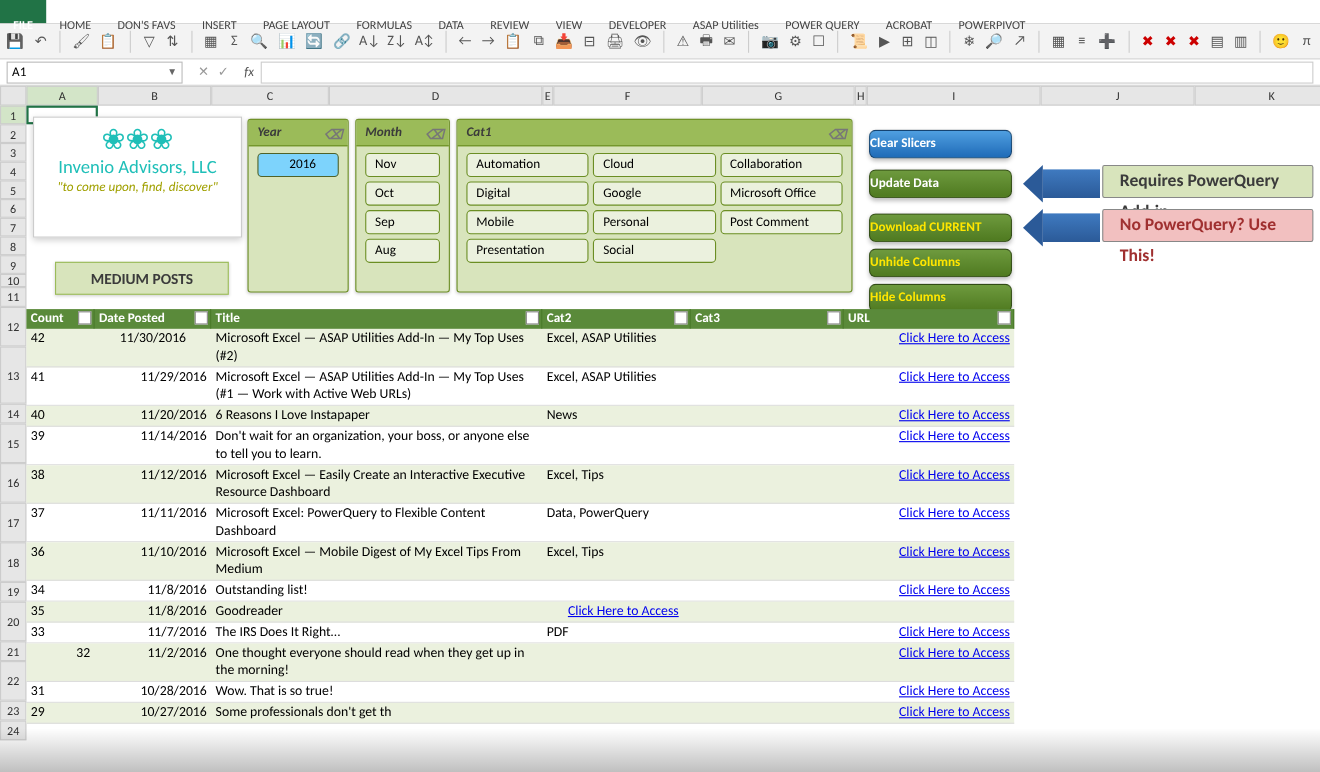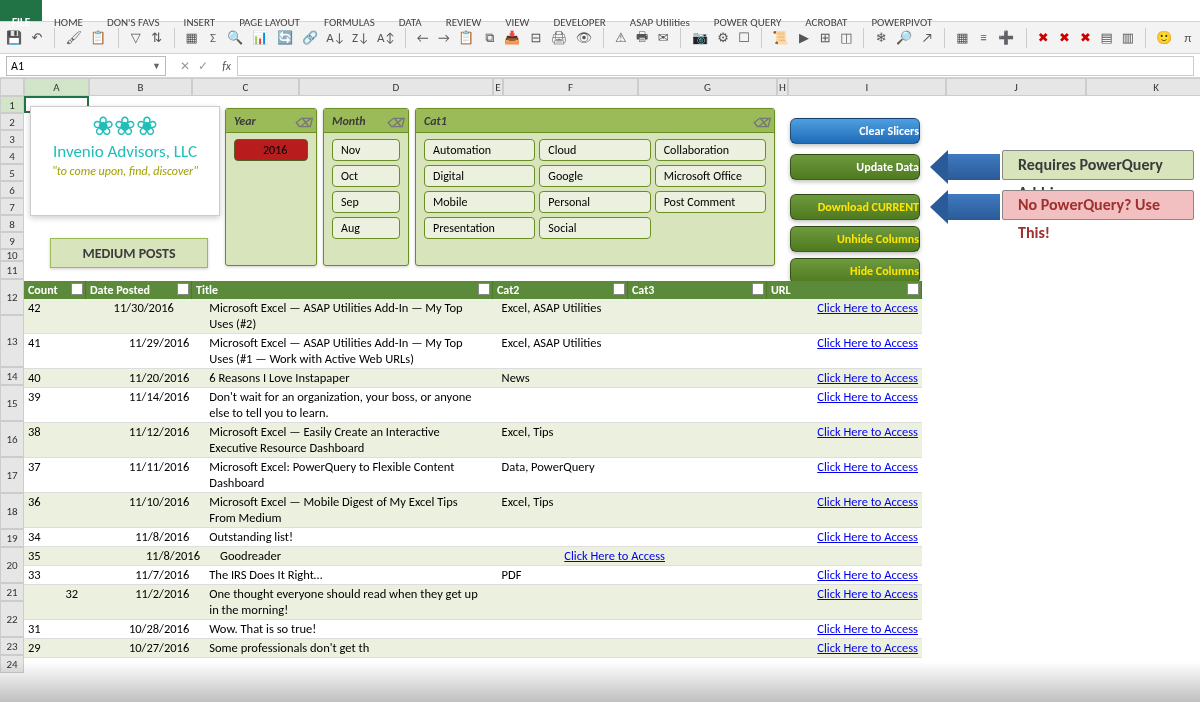--- a/index.html
+++ b/index.html
@@ -43,43 +43,43 @@
   
   .medium-label { position:absolute; background:#d8e4bc; border:1px solid #9bbb59; width:158px; height:30px; text-align:center; font-weight:bold; font-size:14px; line-height:30px; color:#3b3b3b; box-shadow:0 1px 3px rgba(0,0,0,.2); }
 
   
   .slicer { position:absolute; background:#d8e4bc; border:1px solid #6b8e23; border-radius:3px; box-shadow:0 1px 3px rgba(0,0,0,.2); }
   .slicer-hd { background:#9bbb59; color:#3b3b3b; font-weight:bold; font-style:italic; height:24px; line-height:24px; padding:0 8px; position:relative; border-bottom:1px solid #6b8e23; }
   .slicer-clear { position:absolute; right:4px; top:2px; width:18px; height:18px; color:#777; font-size:12px; text-align:center; }
   .slicer-body { padding:6px 8px; display:flex; flex-direction:column; gap:4px; }
   .cat-body { padding:6px 8px; display:grid; grid-template-columns:1fr 1fr 1fr; grid-auto-rows:22px; gap:4px; }
   .slicer-item { border:1px solid #6b8e23; border-radius:4px; background:#ebf1de; height:22px; line-height:20px; padding:0 8px; font-size:12px; cursor:pointer; }
-  .slicer-item.sel { background:#b91c1c; border-color:#4f6228;padding-left:28px; }
-
-  
-  .action-btn { position:absolute; width:130px; height:26px; border-radius:6px; color:#fff; font-size:12px; font-weight:bold; text-align:right; line-height:24px; border:1px solid rgba(0,0,0,.4); box-shadow:0 2px 4px rgba(0,0,0,.25); cursor:pointer; }
+  .slicer-item.sel { background:#7dd3fc; border-color:#4f6228;padding-left:28px; }
+
+  
+  .action-btn { position:absolute; width:130px; height:26px; border-radius:6px; color:#fff; font-size:12px; font-weight:bold; text-align:left; line-height:24px; border:1px solid rgba(0,0,0,.4); box-shadow:0 2px 4px rgba(0,0,0,.25); cursor:pointer; }
   .btn-blue { background:linear-gradient(#4f9fe0,#1f6bb8); }
   .btn-green { background:linear-gradient(#6e9a3e,#4f7a20); }
   .btn-green-y { background:linear-gradient(#6e9a3e,#4f7a20); color:#ffe600; }
 
   
   .arrow-block { position:absolute; background:linear-gradient(#3f7ac0,#2b5a98); height:26px; display:flex; align-items:center; }
   .arrow-block::before { content:''; position:absolute; left:-18px; top:-4px; border-top:17px solid transparent; border-bottom:17px solid transparent; border-right:18px solid #2b5a98; }
   .callout { position:absolute; height:30px; line-height:28px; font-size:16px; font-weight:bold; border:1px solid #888; padding:0 15px; border-radius:2px; }
   .callout.green { background:#d8e4bc; color:#3b3b3b; }
   .callout.pink { background:#f2c0c0; color:#a03030; }
 
   
   .tbl-hdr { position:absolute; display:flex; background:#5a8a3a; height:18px; }
   .tbl-hdr .th { color:#fff; font-weight:bold; font-size:12px; padding:0 4px; border-right:1px solid #4a7a2a; position:relative; line-height:18px; }
   .th .filter { position:absolute; right:2px; top:2px; width:12px; height:12px; background:#fff; border:1px solid #888; font-size:8px; line-height:10px; text-align:center; cursor:pointer; }
 
   
   .tbl-body { position:absolute; }
-  .tr { display:flex; border-bottom:1px solid #ddd;gap:12px; }
+  .tr { display:flex; border-bottom:1px solid #ddd; }
   .tr.band { background:#ebf1de; }
   .td { padding:1px 4px; font-size:12.5px; line-height:16px; overflow:hidden; }
   .td a { color:#0000ee; text-decoration:underline; cursor:pointer; }
 
   
   .shadow-bottom { position:absolute; left:0; right:0; bottom:0; height:40px; background:linear-gradient(transparent, rgba(0,0,0,.25)); pointer-events:none; }
 </style>
 </head>
 <body>
 

